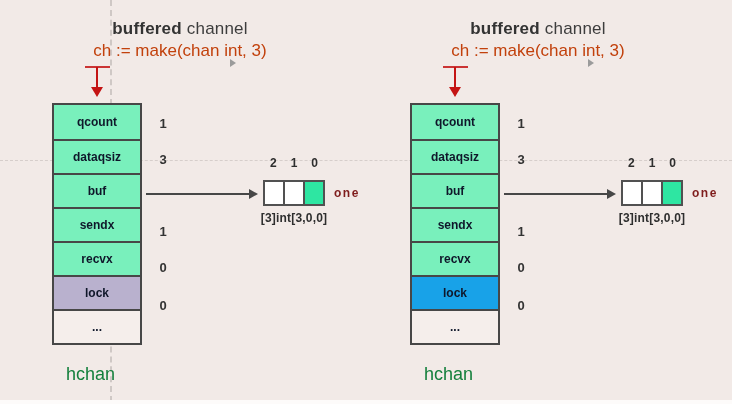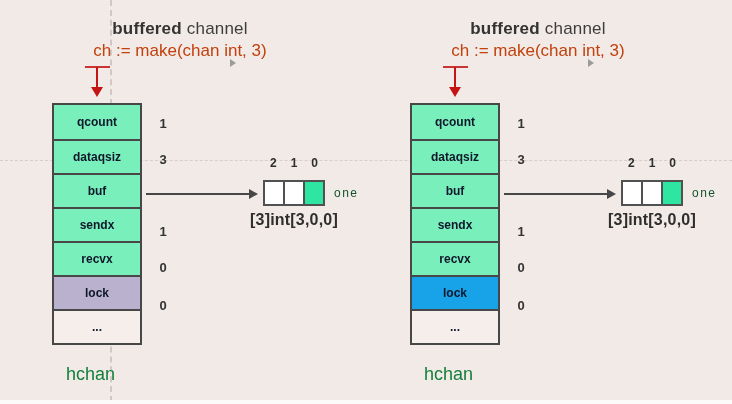--- a/index.html
+++ b/index.html
@@ -69,24 +69,24 @@
   .buf-head{position:absolute;left:249px;top:179px;width:0;height:0;
     border-top:5px solid transparent;border-bottom:5px solid transparent;
     border-left:9px solid var(--border-dark);}
   
   .idx-row{position:absolute;left:263px;top:146px;width:62px;display:flex;}
   .idx-row span{flex:1;text-align:center;font-size:12px;font-weight:bold;color:#2e2e2e;}
   .buf-cells{position:absolute;left:263px;top:170px;display:flex;}
   .bufcell{width:22px;height:26px;background:#ffffff;border:2px solid #515151;margin-left:-2px;}
   .bufcell:first-child{margin-left:0;}
   .bufcell.filled{background:var(--buffer-green);}
-  .one-label{position:absolute;left:334px;top:176px;font-size:12px;font-weight:normal;
-    letter-spacing:1.5px;color:#14532d;}
+  .one-label{position:absolute;left:334px;top:176px;font-size:12px;font-weight:bold;
+    letter-spacing:1.5px;color:#7f1d1d;}
   .type-label{position:absolute;left:243px;top:201px;width:102px;text-align:center;
-    font-size:16px;font-weight:bold;color:#2e2e2e;letter-spacing:0.2px;}
+    font-size:12px;font-weight:bold;color:#2e2e2e;letter-spacing:0.2px;}
   .struct-label{position:absolute;left:66px;top:354px;font-size:18px;color:#15803d;}
 </style>
 </head>
 <body>
 
 <div class="stage">
 
   <div class="v-guide"></div>
   <div class="h-guide"></div>
   <div class="bottom-strip"></div>

